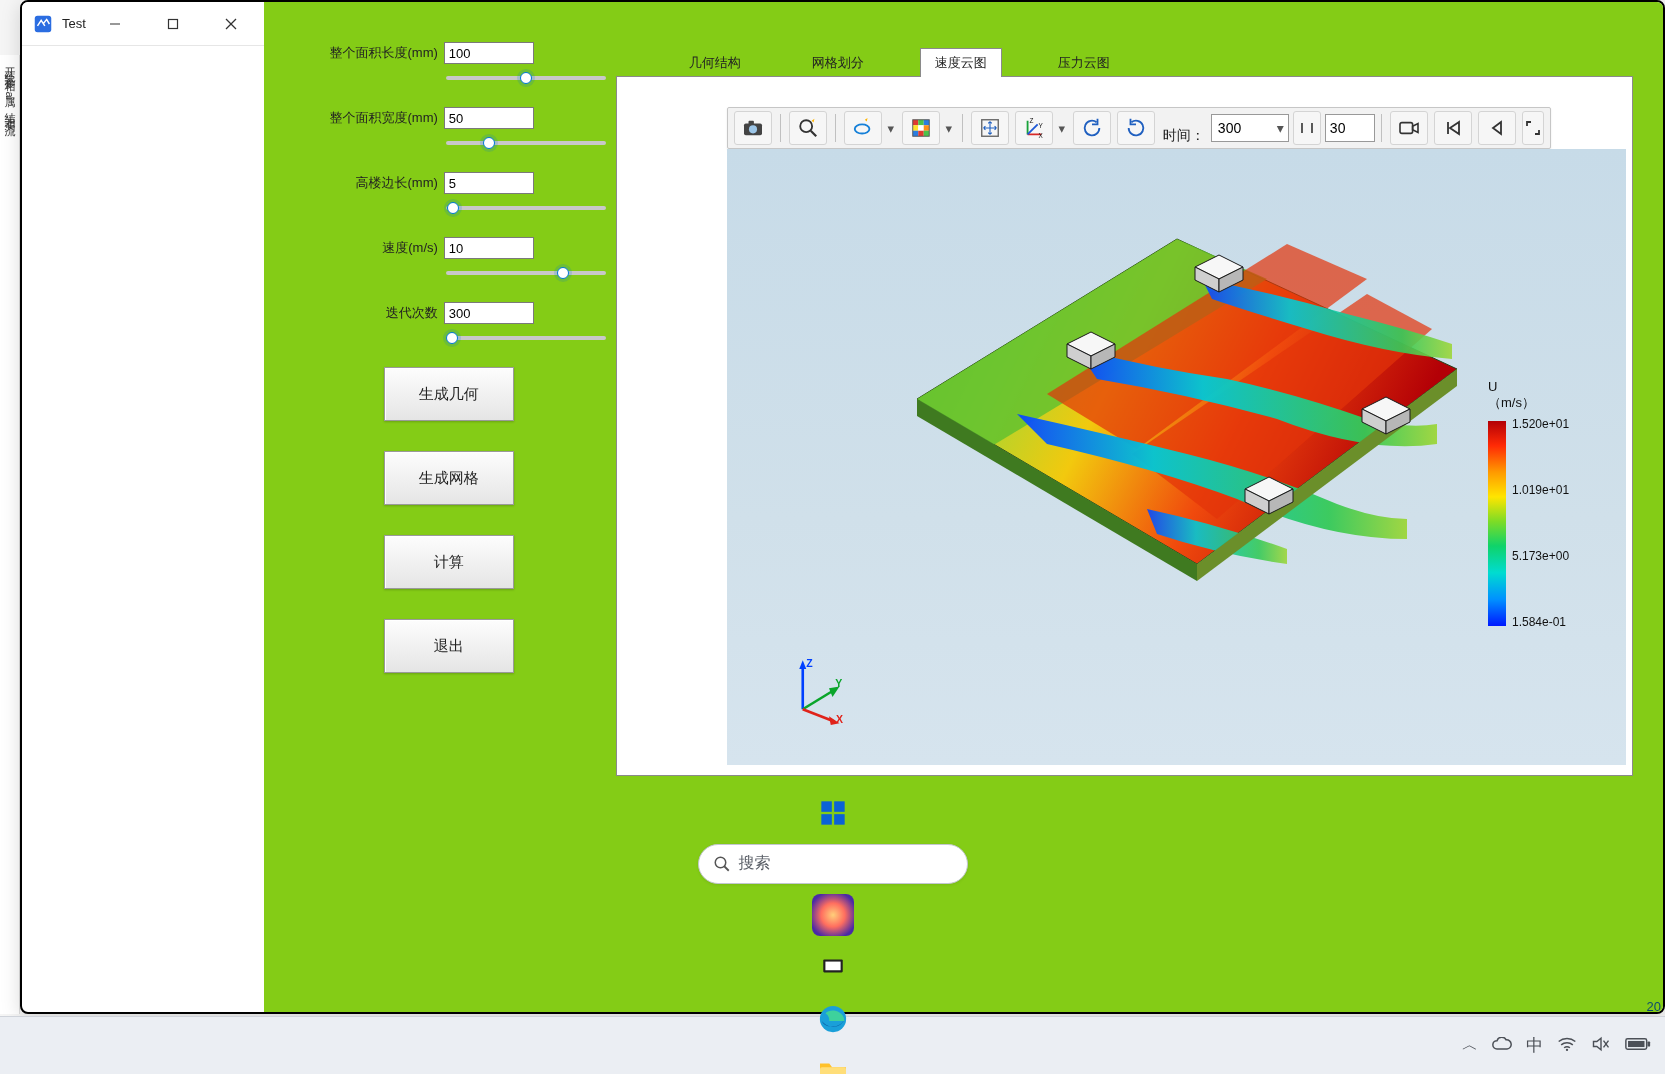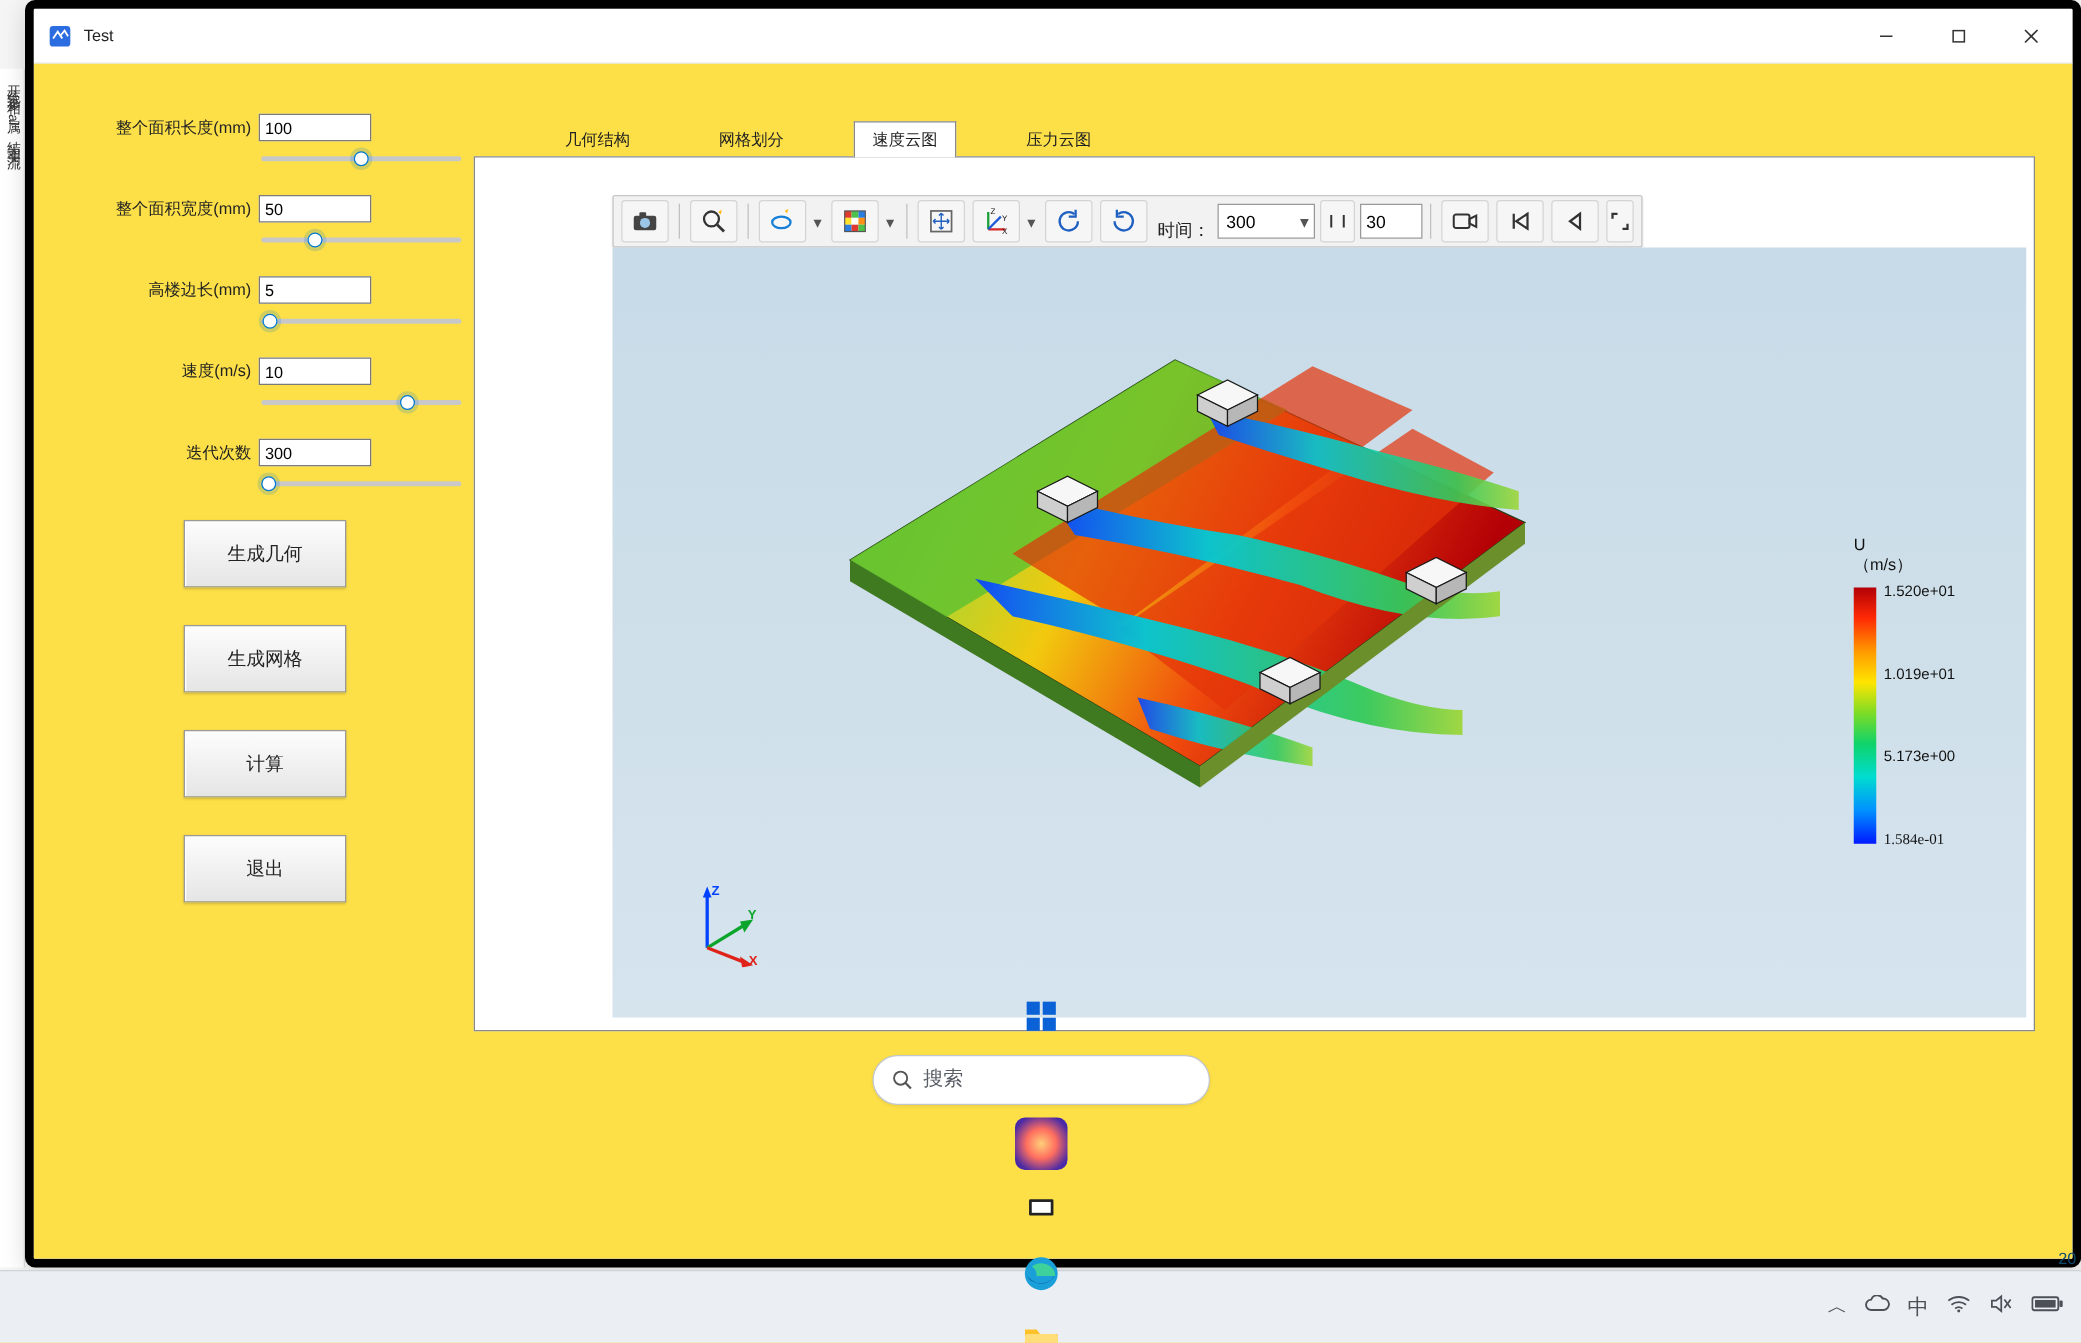--- a/index.html
+++ b/index.html
@@ -25,25 +25,24 @@
     font-size:11px; writing-mode: vertical-rl; text-align:left;
     color:#333; padding:4px 2px;
   }
   .app-window {
     position: absolute;
     left: 20px;
     top: 0;
     right: 0;
     bottom: 60px;
     background: #ffffff;
-    border: 7px solid #000000;
+    border: 2px solid #000000;
     border-radius: 8px;
     box-shadow: 0 4px 20px rgba(0,0,0,.15);
     display: flex;
-    flex-direction: column;
     overflow: hidden;
   }
   .titlebar {
     height: 44px;
     display: flex;
     align-items: center;
     padding: 0 4px 0 10px;
     background: #ffffff;
     border-bottom: 1px solid #e6e6e6;
   }
@@ -53,21 +52,21 @@
   }
   .titlebar .title { flex: 0 0 auto; color:#222; }
   .titlebar .spacer { flex: 1; }
   .winbtn {
     width: 58px; height: 38px; display:flex; align-items:center; justify-content:center;
     color:#555; border-radius:2px;
   }
   .content-area {
     flex: 1; display: flex; flex-direction: row;
     padding: 10px 30px 26px 10px;
-    background:#fde047;
+    background:#84cc16;
   }
   .left-panel {
     width: 340px; padding: 30px 20px 0 30px;
   }
   .param-row {
     display:flex; align-items:center; margin-bottom:4px;
   }
   .param-label { width:140px; text-align:right; color:#222; font-size:13px; padding-right:6px;}
   .param-input {
     width:90px; height:22px; border:1px solid #7a7a7a; padding:1px 4px; font-size:13px;
@@ -144,21 +143,21 @@
     font-size:13px; color:#111; text-align:left;
   }
   .legend .bar {
     position:absolute; left:0; top:42px; width:18px; height:205px;
     background: linear-gradient(to bottom,#b30006 0%,#ff2a05 12%,#ff9a00 25%,#ffe500 37%,#7ddc26 49%,#0fd36a 61%,#00dcd0 74%,#0091ff 87%,#0019ff 100%);
   }
   .legend .tick { position:absolute; left:24px; font-size:12px; white-space:nowrap;}
   .legend .t0 { top:38px; }
   .legend .t1 { top:104px;}
   .legend .t2 { top:170px;}
-  .legend .t3 { top:236px;font-family:Liberation Serif, serif;}
+  .legend .t3 { top:236px;}
   .legend .title-line { line-height:1.25; }
   .triad { position:absolute; left:60px; bottom:40px; width:70px; height:70px; }
   .plate-svg { position:absolute; left:120px; top:70px; }
   
   .taskbar {
     position:absolute; left:0; right:0; bottom:0; height:58px;
     background:#ebeef3; border-top:1px solid #cfd3da;
     display:flex; align-items:center; padding:0 12px;
   }
   .taskbar .center { position:absolute; left:50%; transform:translateX(-50%); display:flex; gap:10px; align-items:center;flex-direction:column;}

